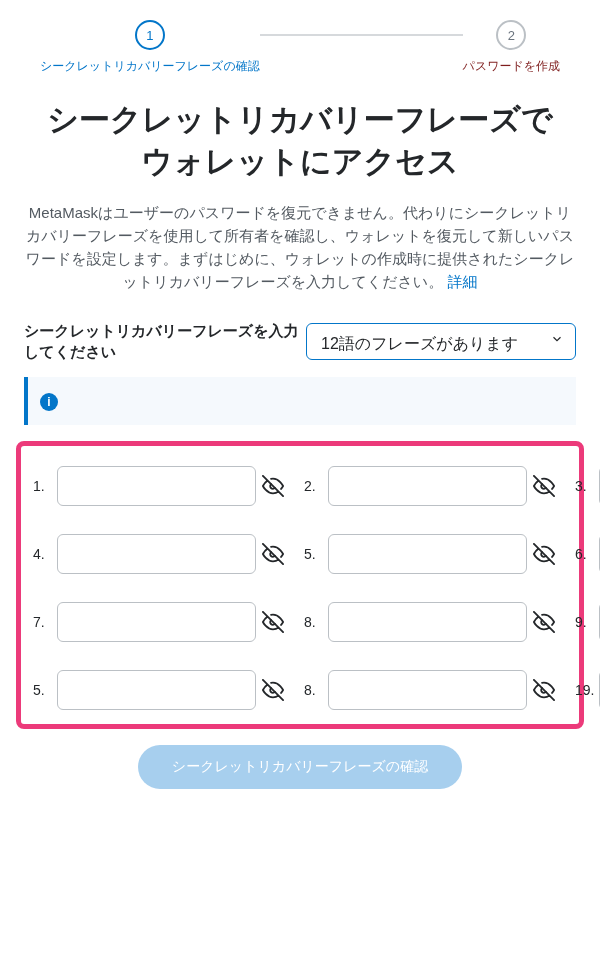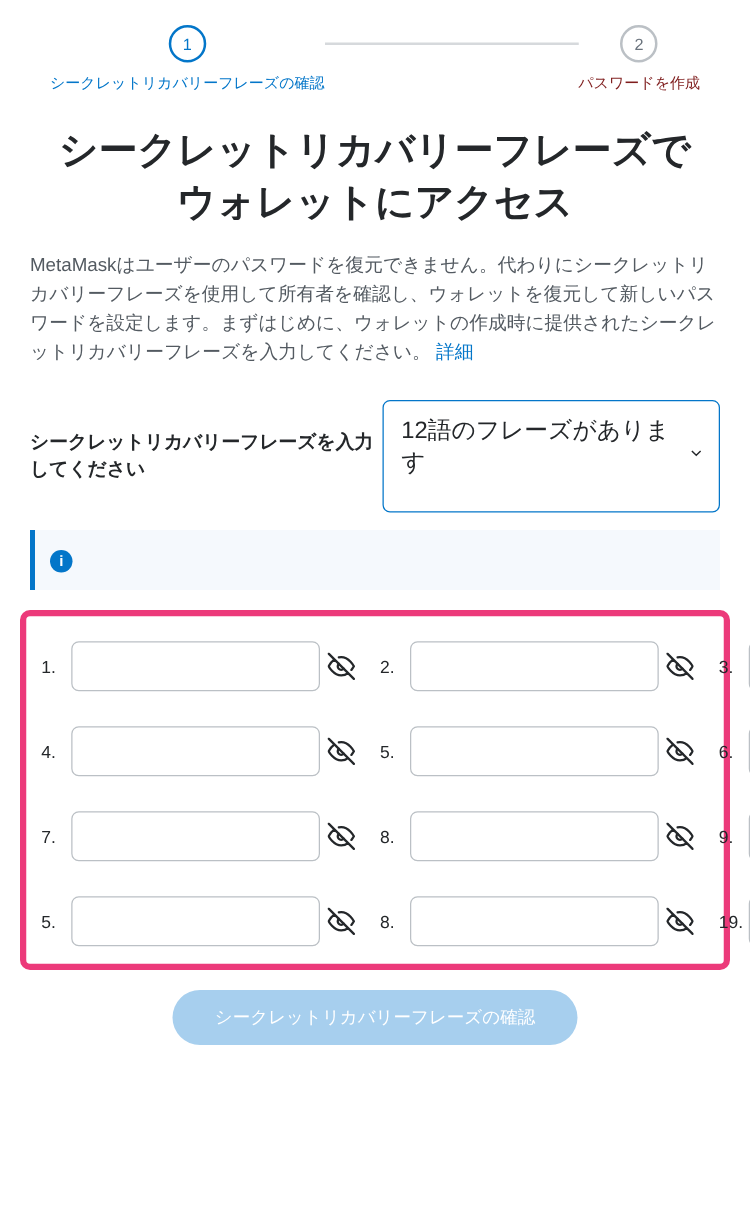--- a/index.html
+++ b/index.html
@@ -52,20 +52,21 @@
     h1 {
       font-size: 31px;
       font-weight: 700;
       text-align: center;
       padding: 14px 36px 18px;
       line-height: 1.35;
     }
     .description {
       font-size: 15px;
       color: #535a61;
+      text-align: center;
       line-height: 1.55;
       padding: 0 24px 26px;
     }
     .link { color: #0376c9; cursor: pointer; }
     .section-row {
       display: flex;
       align-items: center;
       padding: 0 24px 14px;
     }
     .section-label {
@@ -75,22 +76,22 @@
       line-height: 1.45;
     }
     .select-wrap {
       position: relative;
       width: 270px;
     }
     .select-box {
       width: 100%;
       border: 1px solid #0376c9;
       border-radius: 6px;
-      padding: 10px 38px 26px 14px;
-      font-size: 19px;
+      padding: 10px 38px 4px 14px;
+      font-size: 16px;
       color: #24272a;
       background: #fff;
       cursor: pointer;
     }
     .chevron {
       position: absolute;
       right: 12px; top: 50%;
       transform: translateY(-50%);
       pointer-events: none;
     }

